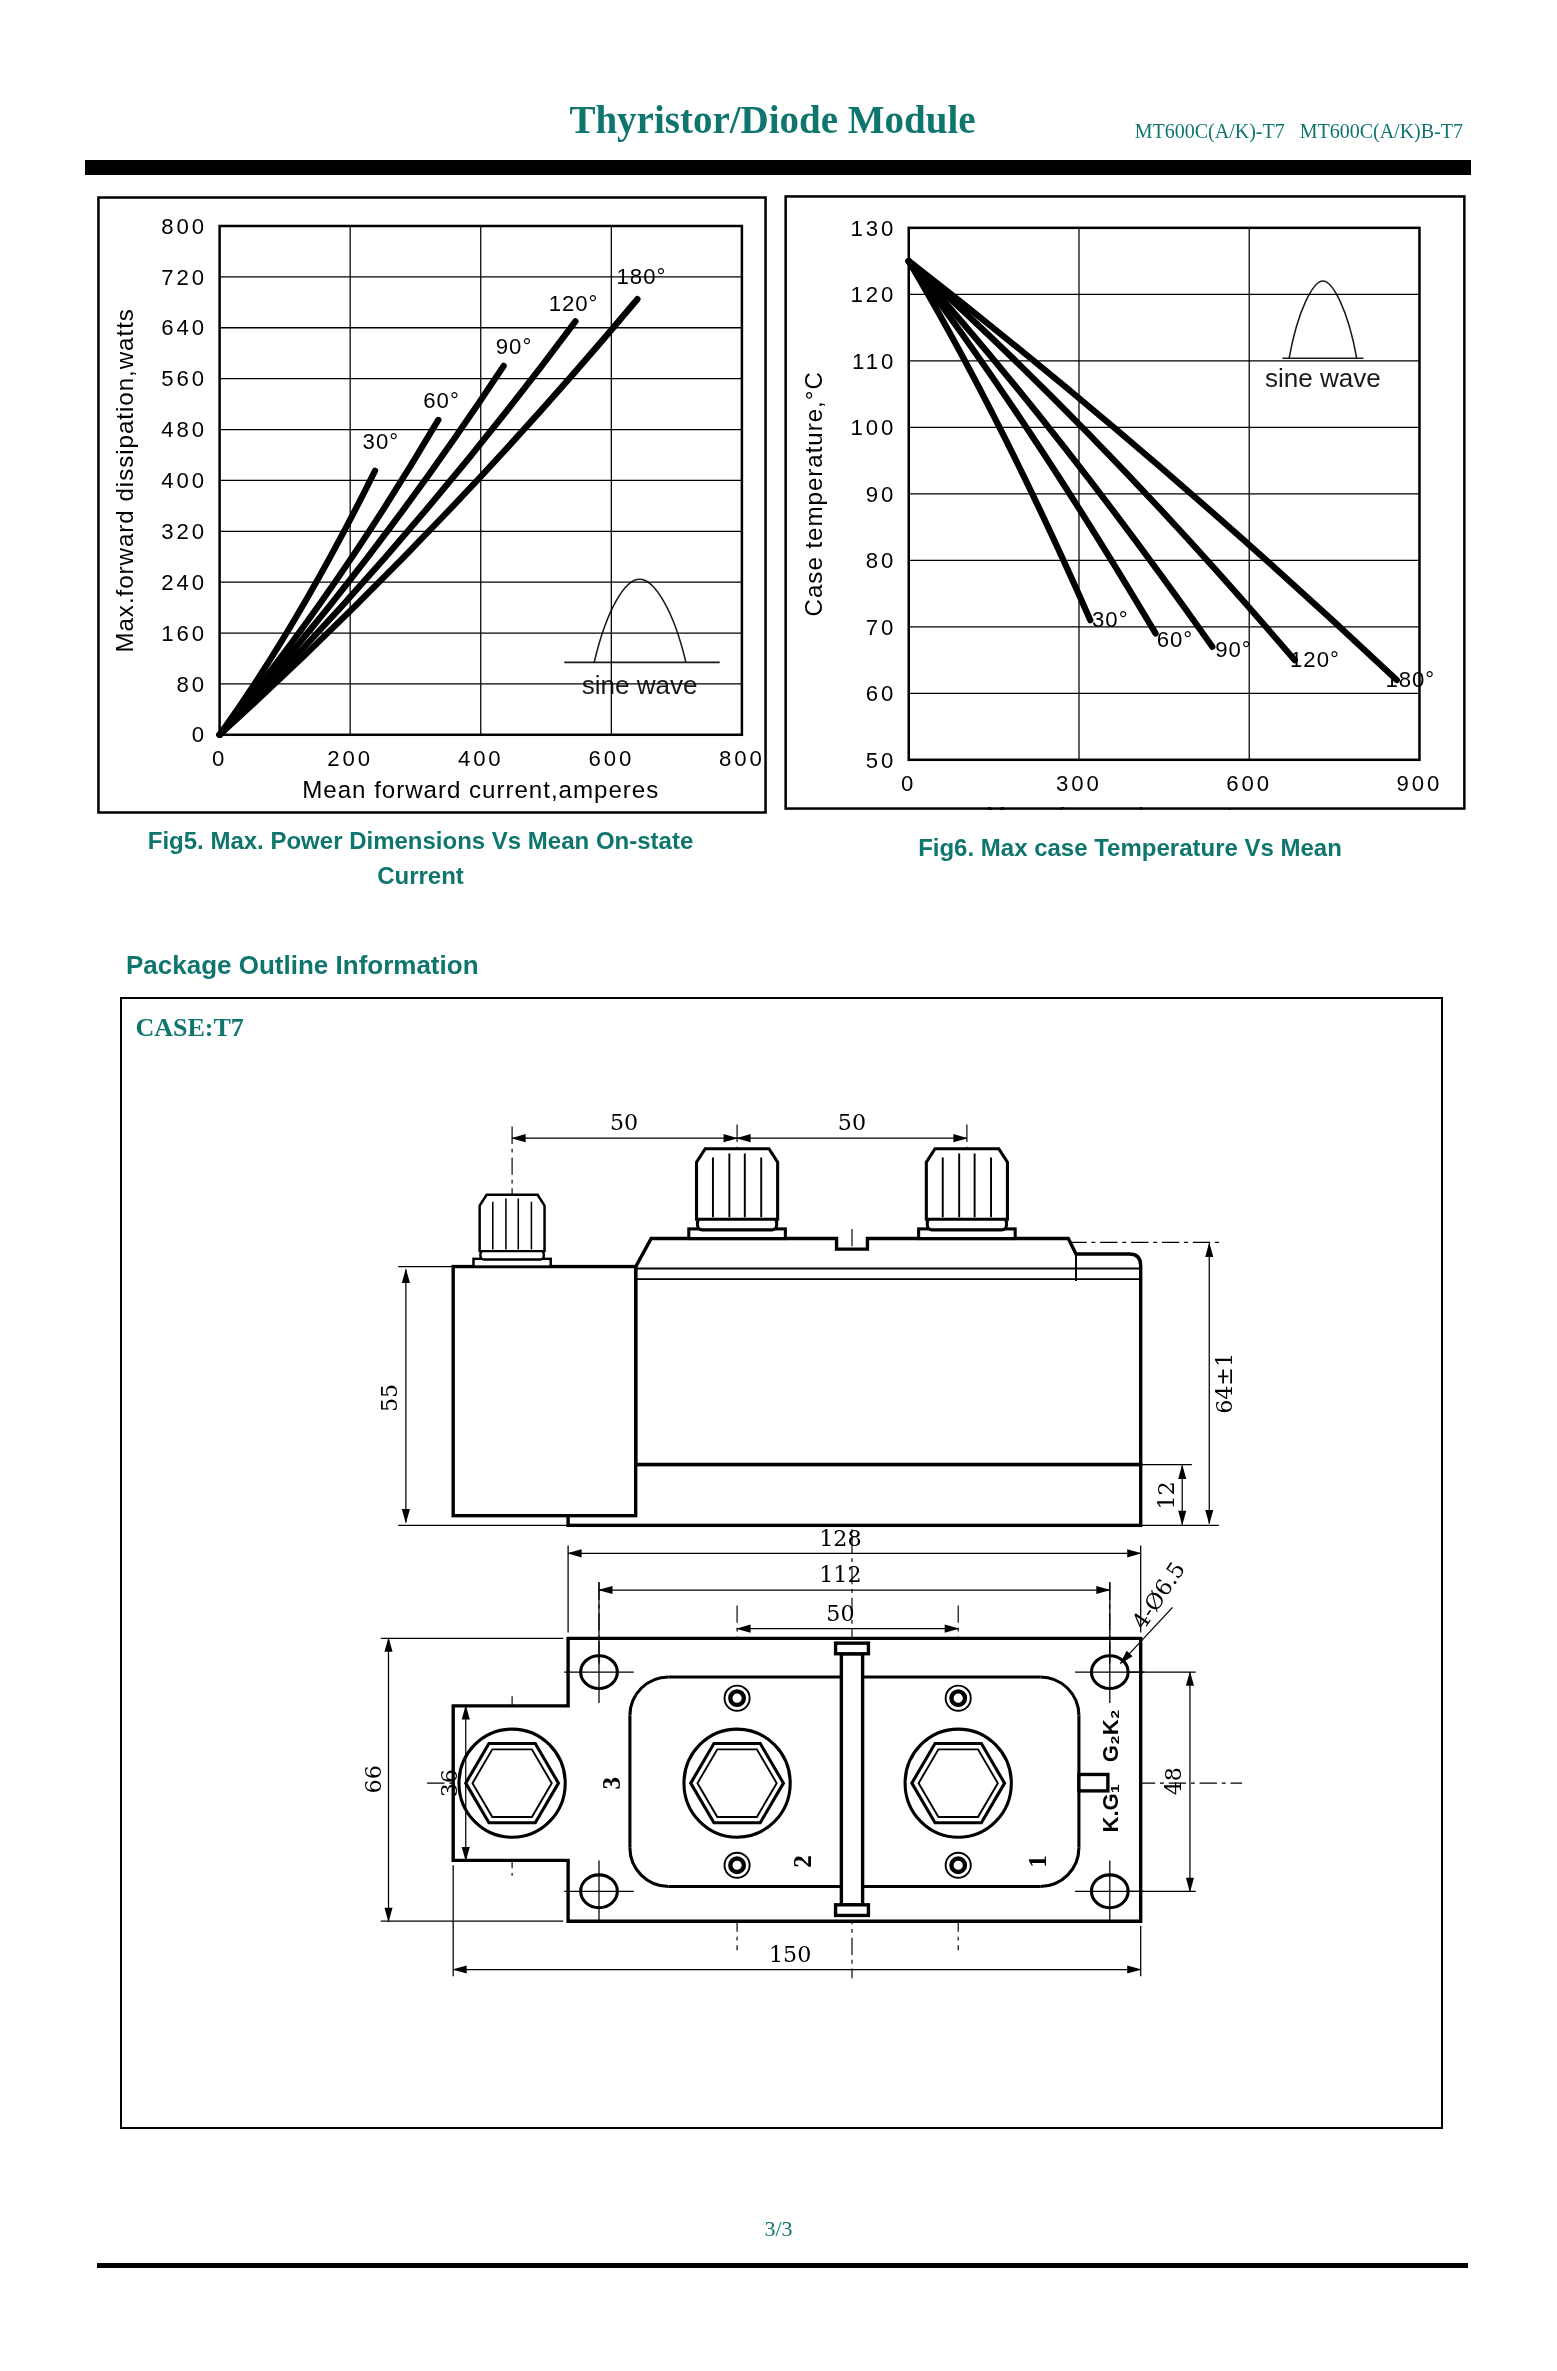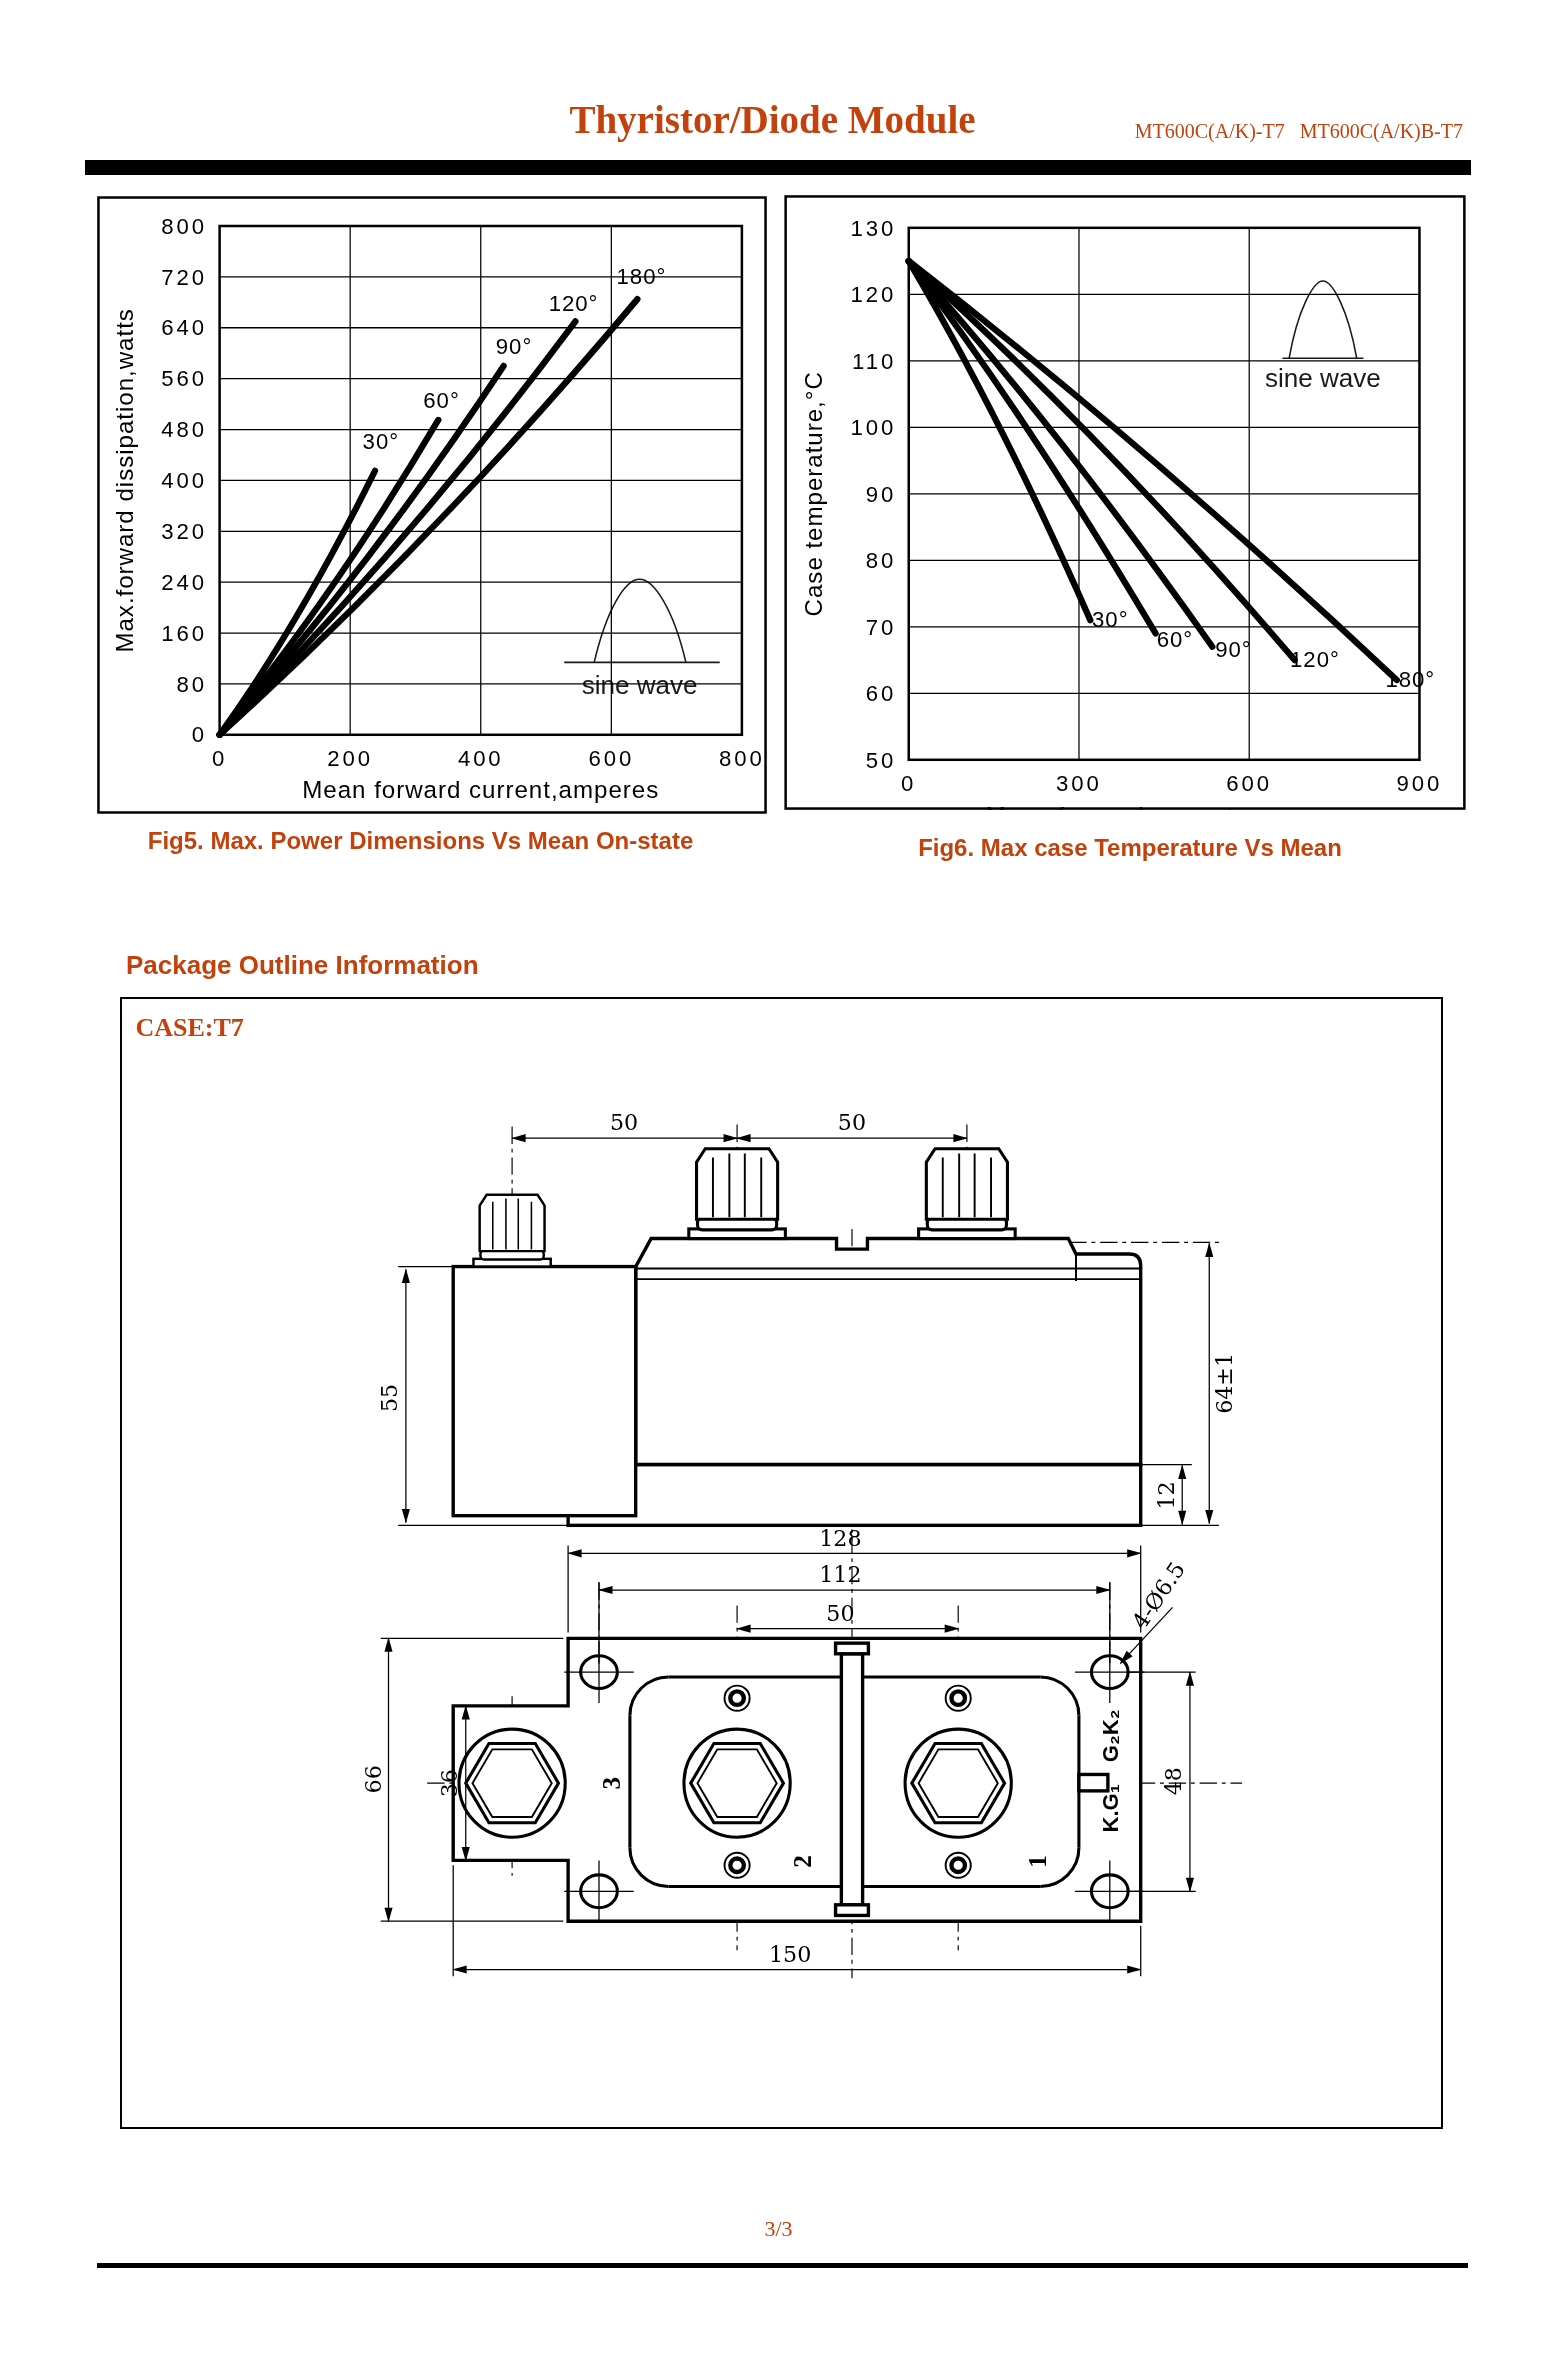--- a/index.html
+++ b/index.html
@@ -1,16 +1,16 @@
 <!DOCTYPE html>
 <html><head>
 <meta charset="utf-8">
 <style>
   html,body{margin:0;padding:0;background:#ffffff;}
-  .page{position:relative;width:1557px;height:2371px;background:#fff;font-family:"Liberation Sans",sans-serif;color:#c2410c;overflow:hidden;}
+  .page{position:relative;width:1557px;height:2371px;background:#fff;font-family:"Liberation Sans",sans-serif;color:#0f766e;overflow:hidden;}
   .abs{position:absolute;}
   .doc-title{font-family:"Liberation Serif",serif;font-weight:bold;font-size:39px;text-align:center;}
   .part-nums{font-family:"Liberation Serif",serif;font-size:20px;text-align:right;white-space:pre;}
   .rule{background:#000;}
   .caption{font-size:24px;font-weight:bold;text-align:center;line-height:35px;}
   .heading{font-size:26px;font-weight:bold;}
   .case-label{font-size:26px;font-weight:bold;}
   .notes{font-size:23px;font-weight:bold;line-height:37px;}
   .pagenum{font-family:"Liberation Serif",serif;font-size:22px;text-align:center;}
   .pkg-box{border:2.9px solid #000;background:#fff;}
@@ -134,20 +134,21 @@
       <path d="M129,68.4375 Q328.84444444444443,247.51249999999993 528.6888888888889,481.6875" class="curve" stroke="#000000"></path>
       <text x="523.9866666666667" y="488.575" class="clabel">120°</text>
       <path d="M129,68.4375 Q381.74444444444447,264.73125 634.4888888888889,502.35" class="curve" stroke="#000000"></path>
       <text x="622.7333333333333" y="509.2375" class="clabel">180°</text>
       <text x="393.5" y="651" class="axis" text-anchor="middle">Mean forward current,amperes</text>
       <text x="39" y="309.5" class="axis" text-anchor="middle" transform="rotate(-90 39 309.5)">Case temperature,°C</text>
     </svg>
 
   <div class="abs caption" style="left:92px;top:823px;width:657px;">
     <div>Fig5. Max. Power Dimensions Vs Mean On-state</div>
+    <div>Current</div>
   </div>
   <div class="abs caption" style="left:821px;top:830px;width:618px;">
     <div>Fig6. Max case Temperature Vs Mean</div>
   </div>
 
   <div class="abs heading" style="left:126px;top:950px;">Package Outline Information</div>
 
   <div class="abs pkg-box" style="left:120px;top:997px;width:1319px;height:1128px;">
     <div class="abs case-label" style="left:13.5px;top:13.5px;font-family:Liberation Serif, serif;">CASE:T7</div>
 

